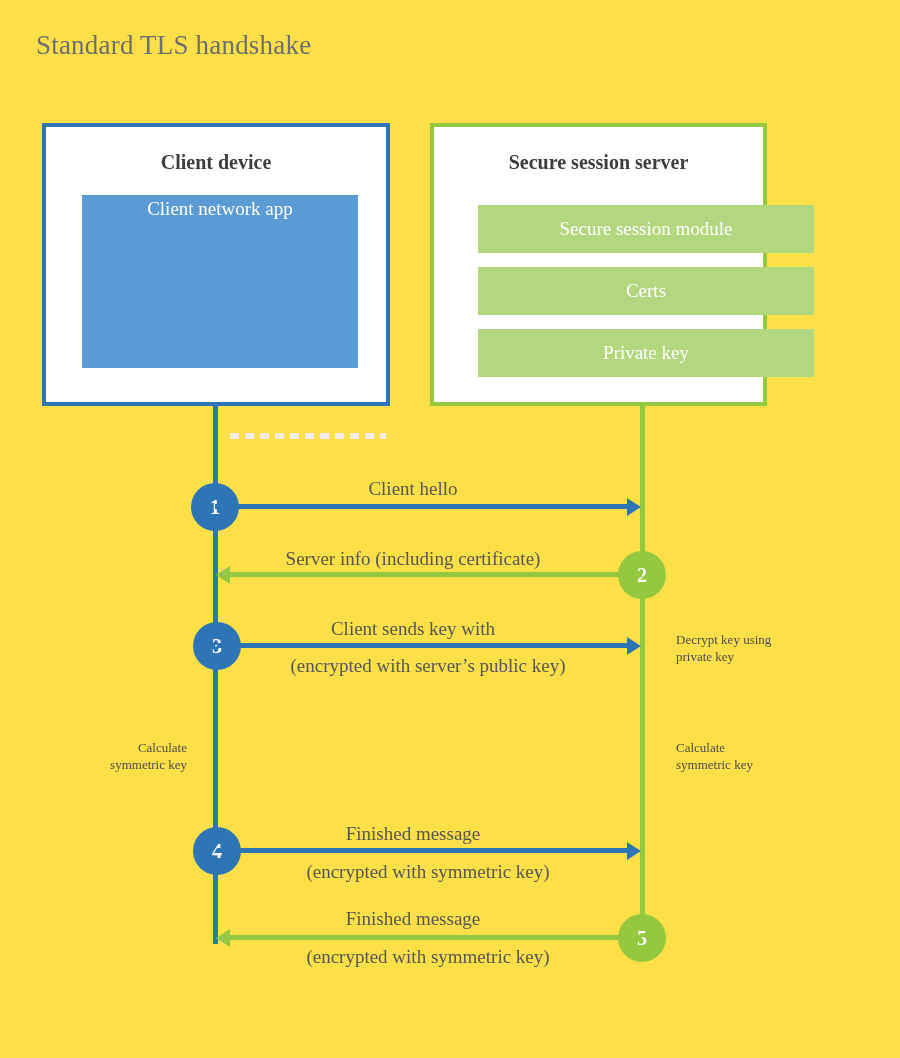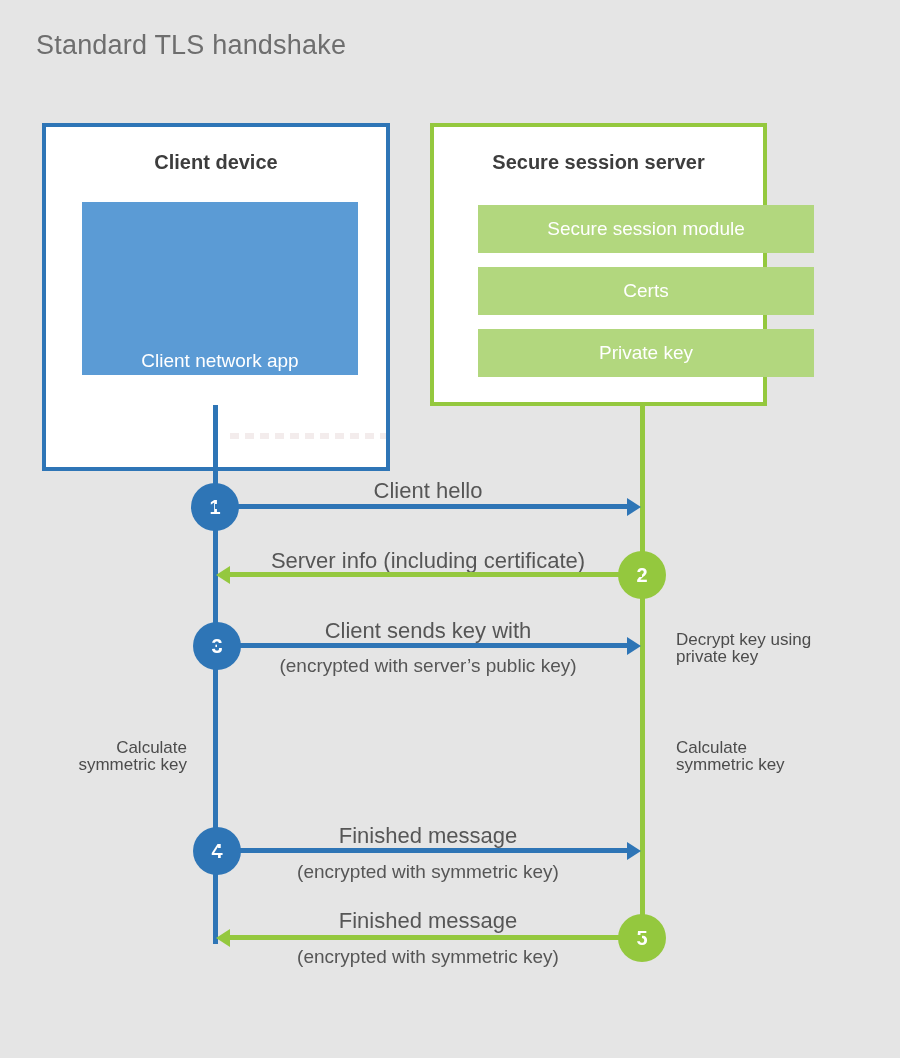--- a/index.html
+++ b/index.html
@@ -1,33 +1,33 @@
 <!DOCTYPE html>
 <html><head>
 <meta charset="utf-8">
 <style>
   html,body{margin:0;padding:0;background:#ffffff;}
   .canvas{
-    position:relative;width:900px;height:1058px;background:#e5e5e5;overflow:hidden;
-    font-family:Liberation Sans, sans-serif;
+    position:relative;width:900px;height:1058px;background:#fde047;overflow:hidden;
+    font-family:Liberation Serif, serif;
   }
   .title{
     position:absolute;left:36px;top:30px;margin:0;
     font-size:27px;font-weight:300;color:#6e6e6e;letter-spacing:.2px;
   }
   
   .box{position:absolute;background:#fff;box-sizing:border-box;}
-  .client-box{left:42px;top:123px;width:348px;height:348px;border:4px solid #2e75b6;}
+  .client-box{left:42px;top:123px;width:348px;height:283px;border:4px solid #2e75b6;}
   .server-box{left:430px;top:123px;width:337px;height:283px;border:4px solid #94c83e;}
   .box-title{
     text-align:center;margin-top:24px;font-size:20px;font-weight:bold;color:#3d3d3d;
   }
   .client-app{
-    position:absolute;left:36px;top:75px;width:276px;height:173px;background:#5b9bd5;
-    display:flex;align-items:flex-end;justify-content:center;text-align:center;
+    position:absolute;left:36px;top:68px;width:276px;height:173px;background:#5b9bd5;
+    display:flex;align-items:flex-start;justify-content:center;text-align:center;
   }
   .client-app span{color:#ffffff;font-size:19px;line-height:1.5;max-width:175px;display:block;}
   .server-bar{
     position:absolute;left:44px;width:336px;height:48px;background:#b2d77e;
     display:flex;align-items:center;justify-content:center;
     color:#ffffff;font-size:19px;
   }
   .bar1{top:78px;} .bar2{top:140px;} .bar3{top:202px;}
   
   .lifeline{position:absolute;width:5px;}
@@ -58,33 +58,33 @@
   .a2-line{left:230px;top:572px;width:412px;}
   .a2-head{left:216px;top:566px;}
   .a3-line{left:217px;top:643px;width:410px;}
   .a3-head{left:627px;top:637px;}
   .a4-line{left:217px;top:848px;width:410px;}
   .a4-head{left:627px;top:842px;}
   .a5-line{left:230px;top:935px;width:412px;}
   .a5-head{left:216px;top:929px;}
   
   .msg{
-    position:absolute;left:428px;transform:translateX(-50%);
-    font-size:22px;color:#565656;white-space:nowrap;
+    position:absolute;left:413px;transform:translateX(-50%);
+    font-size:19px;color:#565656;white-space:nowrap;
   }
   .submsg{
     position:absolute;left:428px;transform:translateX(-50%);
     font-size:19px;color:#565656;white-space:nowrap;
   }
   .m1{top:478px;} .m2{top:548px;}
   .m3{top:618px;} .s3{top:655px;}
   .m4{top:823px;} .s4{top:861px;}
   .m5{top:908px;} .s5{top:946px;}
   
-  .note{position:absolute;font-size:17px;color:#4c4c4c;line-height:17px;}
+  .note{position:absolute;font-size:13px;color:#4c4c4c;line-height:17px;}
   .note-decrypt{left:676px;top:631px;text-align:left;}
   .note-calc-right{left:676px;top:739px;text-align:left;}
   .note-calc-left{right:713px;top:739px;text-align:right;}
 </style>
 </head>
 <body>
 
 <div class="canvas">
 
   <h1 class="title">Standard TLS handshake</h1>

